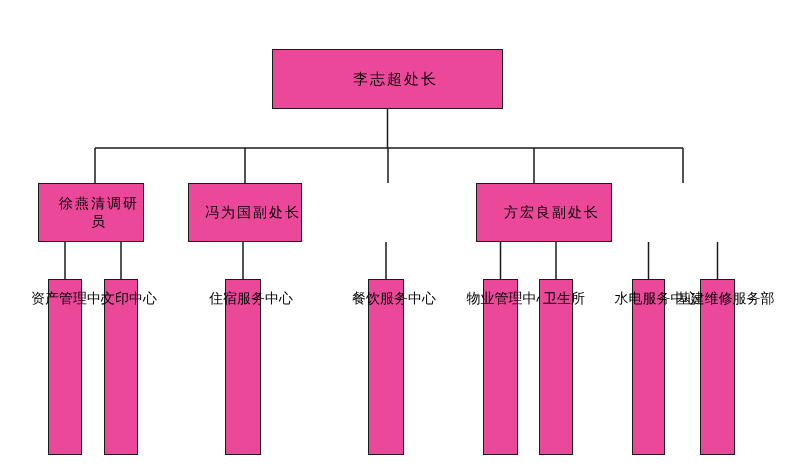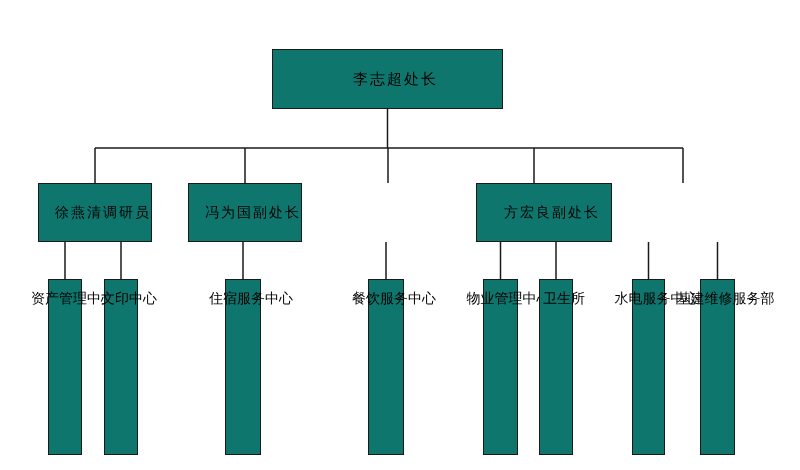--- a/index.html
+++ b/index.html
@@ -17,21 +17,21 @@
   }
   .connectors {
     position: absolute;
     left: 0; top: 0;
     width: 800px; height: 470px;
   }
   .node {
     position: absolute;
     box-sizing: border-box;
     border: 1.5px solid #1a1a1a;
-    background: #0f766e;
+    background: #ec4899;
     color: #000000;
     display: flex;
     align-items: center;
     justify-content: center;
     text-align: center;
     padding-left: 16px;
   }
   .node.root {
     font-size: 15px;
     letter-spacing: 2px;
@@ -45,21 +45,21 @@
     align-items: flex-start;
     padding-top: 7px;
   }
   .vtext span {
     display: block;
     line-height: 22px;
     text-align: center;
   }
   
   #root-box  { left: 272px; top: 49px;  width: 231px; height: 60px; }
-  #branch-0  { left: 38px;  top: 183px; width: 114px; height: 59px; }
+  #branch-0  { left: 38px;  top: 183px; width: 106px; height: 59px; }
   #branch-1  { left: 188px; top: 183px; width: 114px; height: 59px; }
   #branch-2  { left: 331px; top: 183px; width: 115px; height: 59px; }
   #branch-3  { left: 476px; top: 183px; width: 136px; height: 59px; text-align: center; }
   #branch-4  { left: 618px; top: 183px; width: 130px; height: 59px; }
   .unit      { top: 279px; height: 176px; }
   #unit-0-0  { left: 48px;  width: 34px; }
   #unit-0-1  { left: 104px; width: 34px; }
   #unit-1-0  { left: 225px; width: 36px; }
   #unit-2-0  { left: 368px; width: 36px; }
   #unit-3-0  { left: 483px; width: 35px; }

